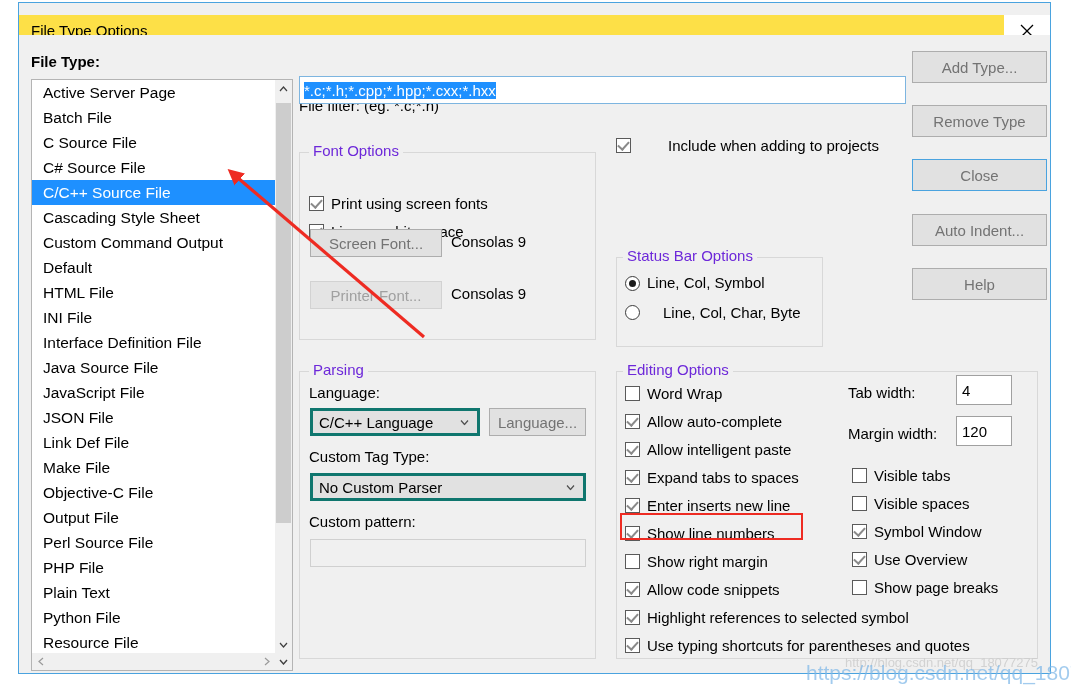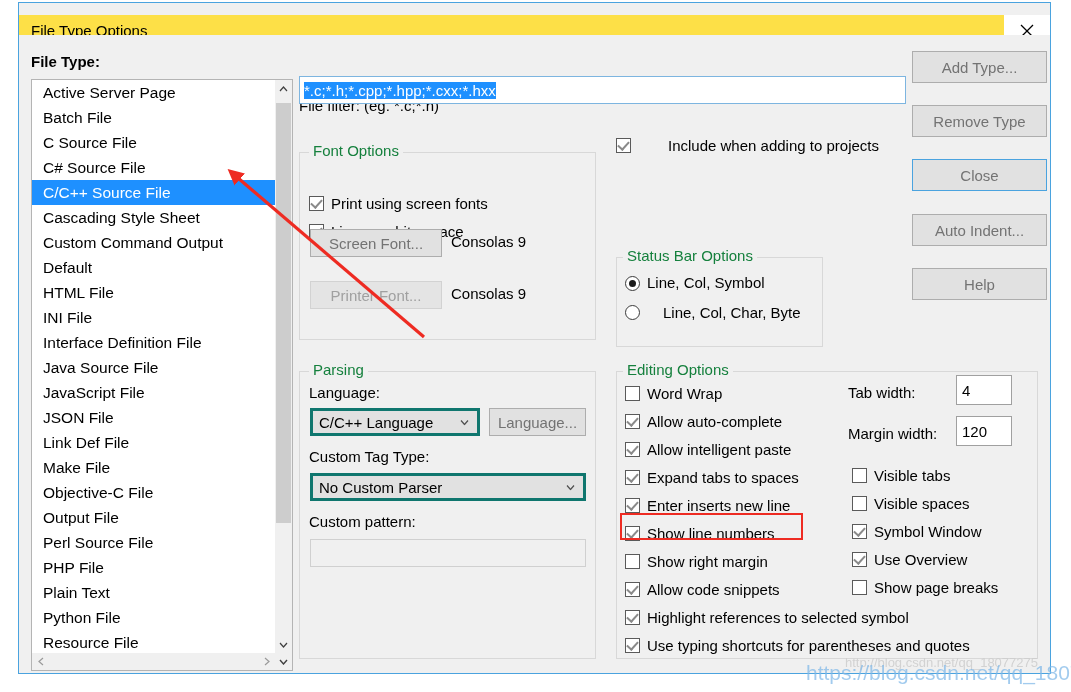--- a/index.html
+++ b/index.html
@@ -13,21 +13,21 @@
   .title-text{position:absolute;left:12px;top:7px;font-size:15px;color:#000;white-space:nowrap;}
   .close-btn{position:absolute;right:0;top:0;width:46px;height:31px;background:#fff;
              display:flex;align-items:center;justify-content:center;cursor:pointer;}
   .close-btn svg{display:block;}
 
   .body-area{position:absolute;left:0;top:32px;right:0;bottom:0;background:#f0f0f0;}
 
   
   .lbl{position:absolute;font-size:15px;color:#000;white-space:nowrap;}
   .group{position:absolute;border:1px solid #d8d8d8;box-sizing:border-box;}
-  .group-title{position:absolute;font-size:15px;color:#15803d;background:#f0f0f0;
+  .group-title{position:absolute;font-size:15px;color:#6d28d9;background:#f0f0f0;
                padding:0 4px;white-space:nowrap;}
 
   
   .listbox{position:absolute;background:#fff;border:1px solid #b4b4b4;box-sizing:border-box;overflow:hidden;}
   .list-items{position:absolute;left:0;top:0;right:17px;bottom:17px;overflow:hidden;}
   .list-item{height:25px;line-height:25px;padding-left:11px;font-size:15.5px;color:#000;
              white-space:nowrap;cursor:default;}
   .list-item.sel{background:#1e90ff;color:#fff;}
   .vscroll{position:absolute;right:0;top:0;width:17px;bottom:17px;background:#f0f0f0;}
   .vscroll .up,.vscroll .dn{position:absolute;left:0;width:17px;height:17px;

